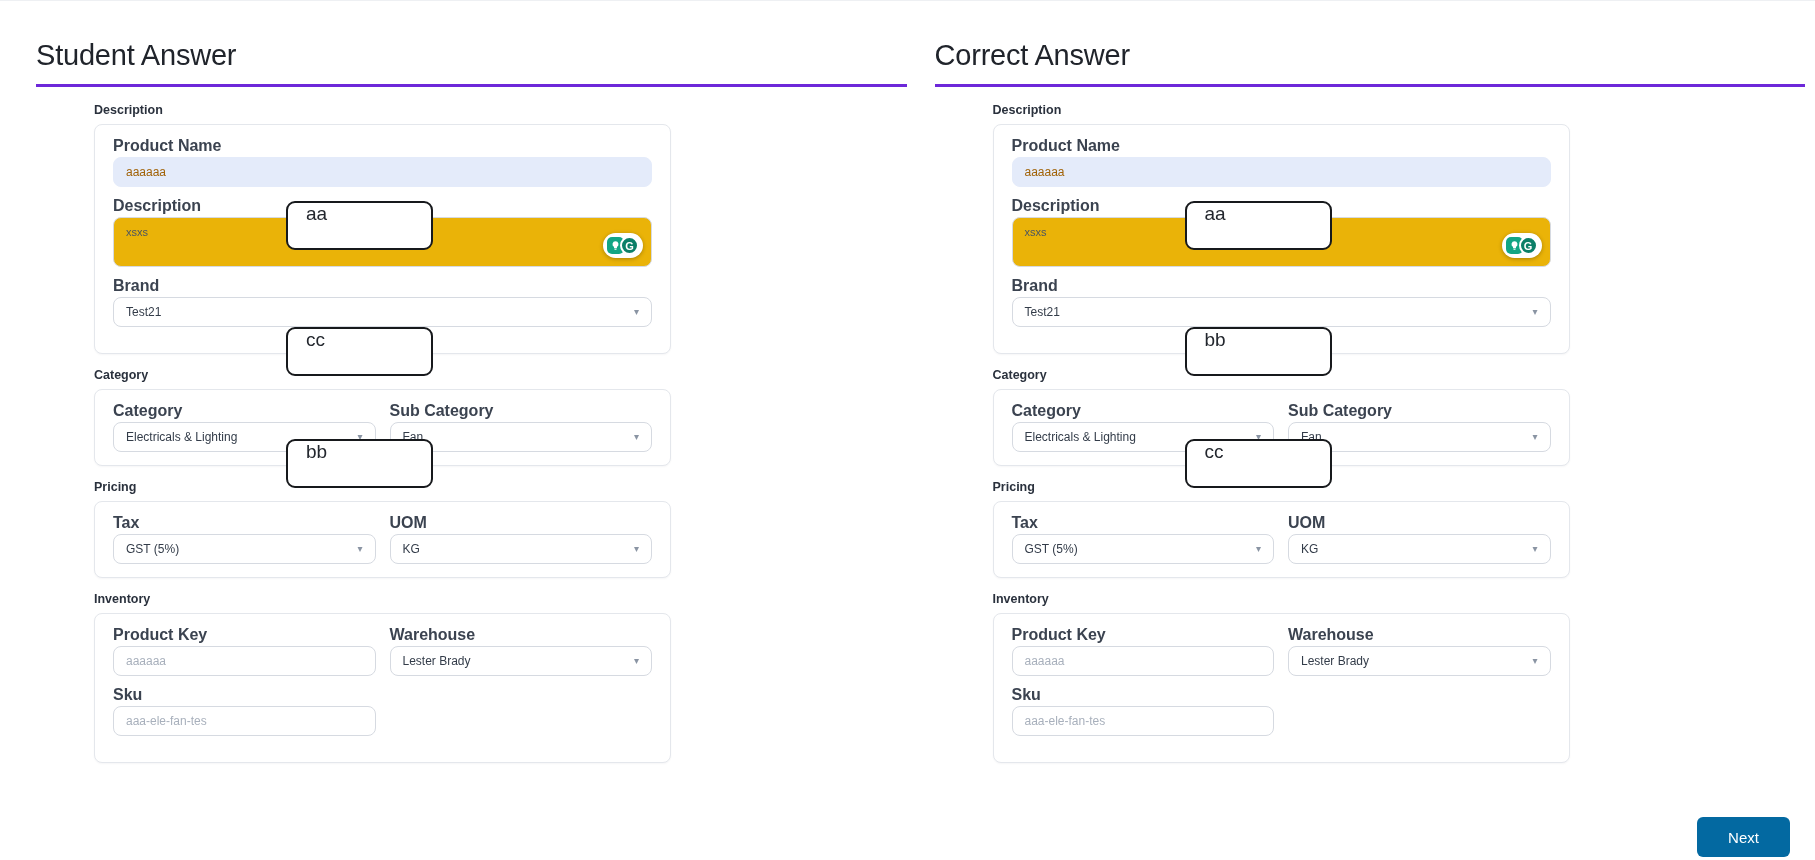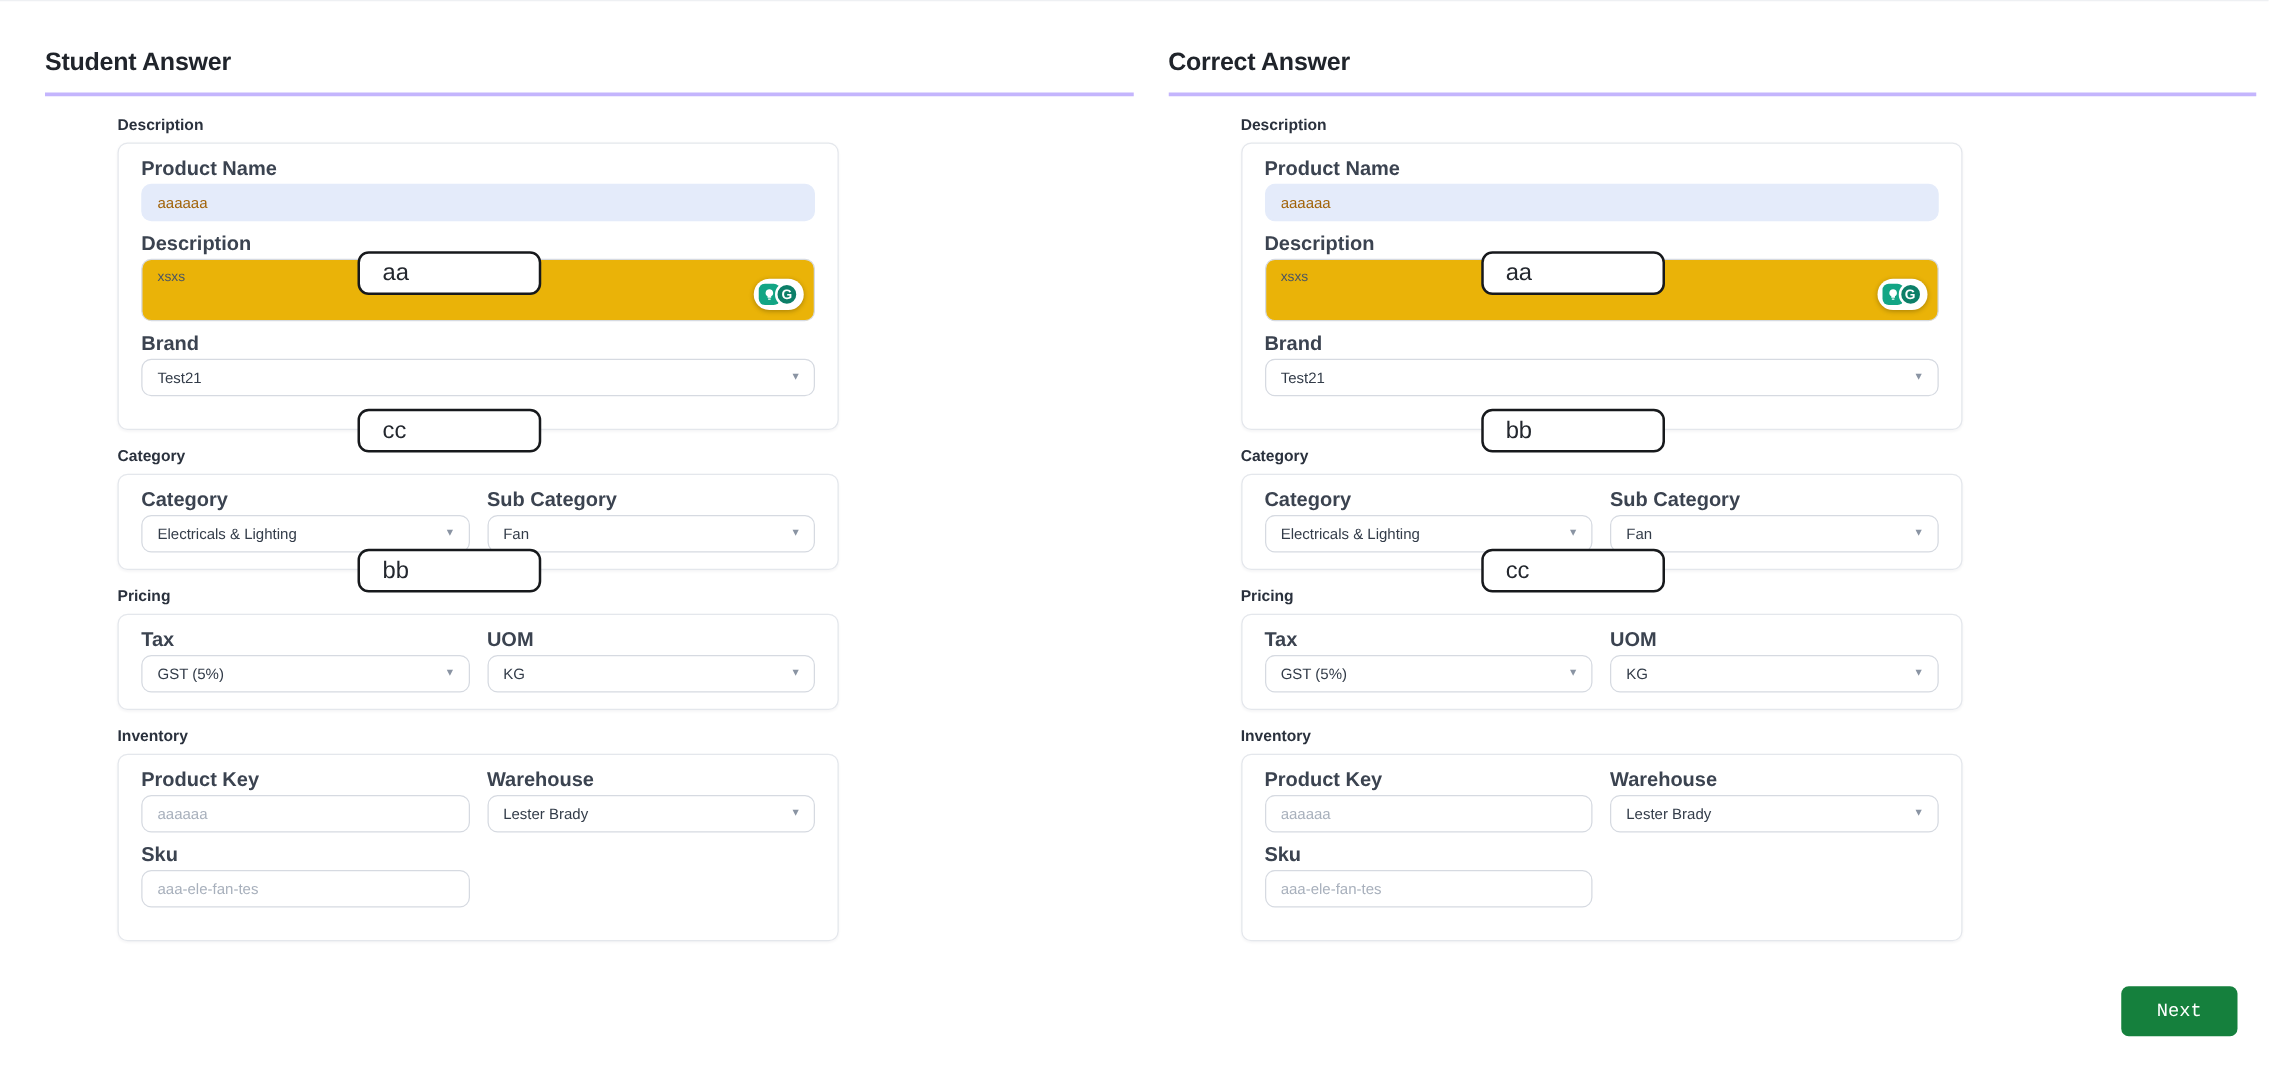--- a/index.html
+++ b/index.html
@@ -5,22 +5,22 @@
   * { margin:0; padding:0; box-sizing:border-box; }
   html,body { background:#ffffff; }
   body { font-family:"Liberation Sans", sans-serif; }
   .page {
     position:relative; width:1815px; height:860px; overflow:hidden;
     background:#ffffff; border-top:1px solid #eef0f3;
     display:flex; gap:28px; padding:38px 10px 0 36px;
   }
   .panel { position:relative; flex:1 1 0; }
   .panel-title {
-    font-size:20px; font-weight:700; color:#20242b; letter-spacing:-0.2px;
-    padding-bottom:12px; border-bottom:3px solid #c4b5fd;
+    font-size:29px; font-weight:400; color:#20242b; letter-spacing:-0.2px;
+    padding-bottom:12px; border-bottom:3px solid #6d28d9;
   }
   .form-area { margin-left:58px; width:577px; }
   .section-label {
     font-size:12.5px; font-weight:700; color:#2a313d;
     margin:14px 0 7px;
   }
   .section-label.first { margin-top:16px; }
   .card {
     background:#fff; border:1px solid #e4e7ec; border-radius:8px;
     padding:14px 18px 13px; box-shadow:0 1px 2px rgba(16,24,40,.04);
@@ -65,33 +65,33 @@
   }
   .gram-square svg { width:11px; height:11px; }
   .gram-circle {
     width:19px; height:19px; border-radius:50%; background:#0c7f68;
     border:2px solid #fff; margin-left:-4px;
     display:flex; align-items:center; justify-content:center;
     color:#fff; font-size:11px; font-weight:700;
   }
   
   .overlay-box {
-    position:absolute; left:250px; width:147px; height:35px;
+    position:absolute; left:250px; width:147px; height:49px;
     background:#ffffff; border:2px solid #17191c; border-radius:9px;
-    display:flex; align-items:center; padding-left:18px;
+    display:flex; padding-left:18px;
     font-size:19px; color:#23272e; z-index:5;
   }
   .ov-0 { top:162px; }
   .ov-1 { top:288px; }
   .ov-2 { top:400px; }
   .next-button {
-    position:absolute; top:788px; right:25px;
+    position:absolute; top:816px; right:25px;
     width:93px; height:40px; border:none; border-radius:6px;
-    background:#15803d; color:#ffffff; font-size:15px;
-    font-family:Liberation Mono, monospace; cursor:pointer;
+    background:#0369a1; color:#ffffff; font-size:15px;
+    font-family:Liberation Sans, sans-serif; cursor:pointer;
   }
 </style>
 </head>
 <body>
 
 <div class="page">
 
   <section class="panel">
     <h1 class="panel-title">Student Answer</h1>
 

